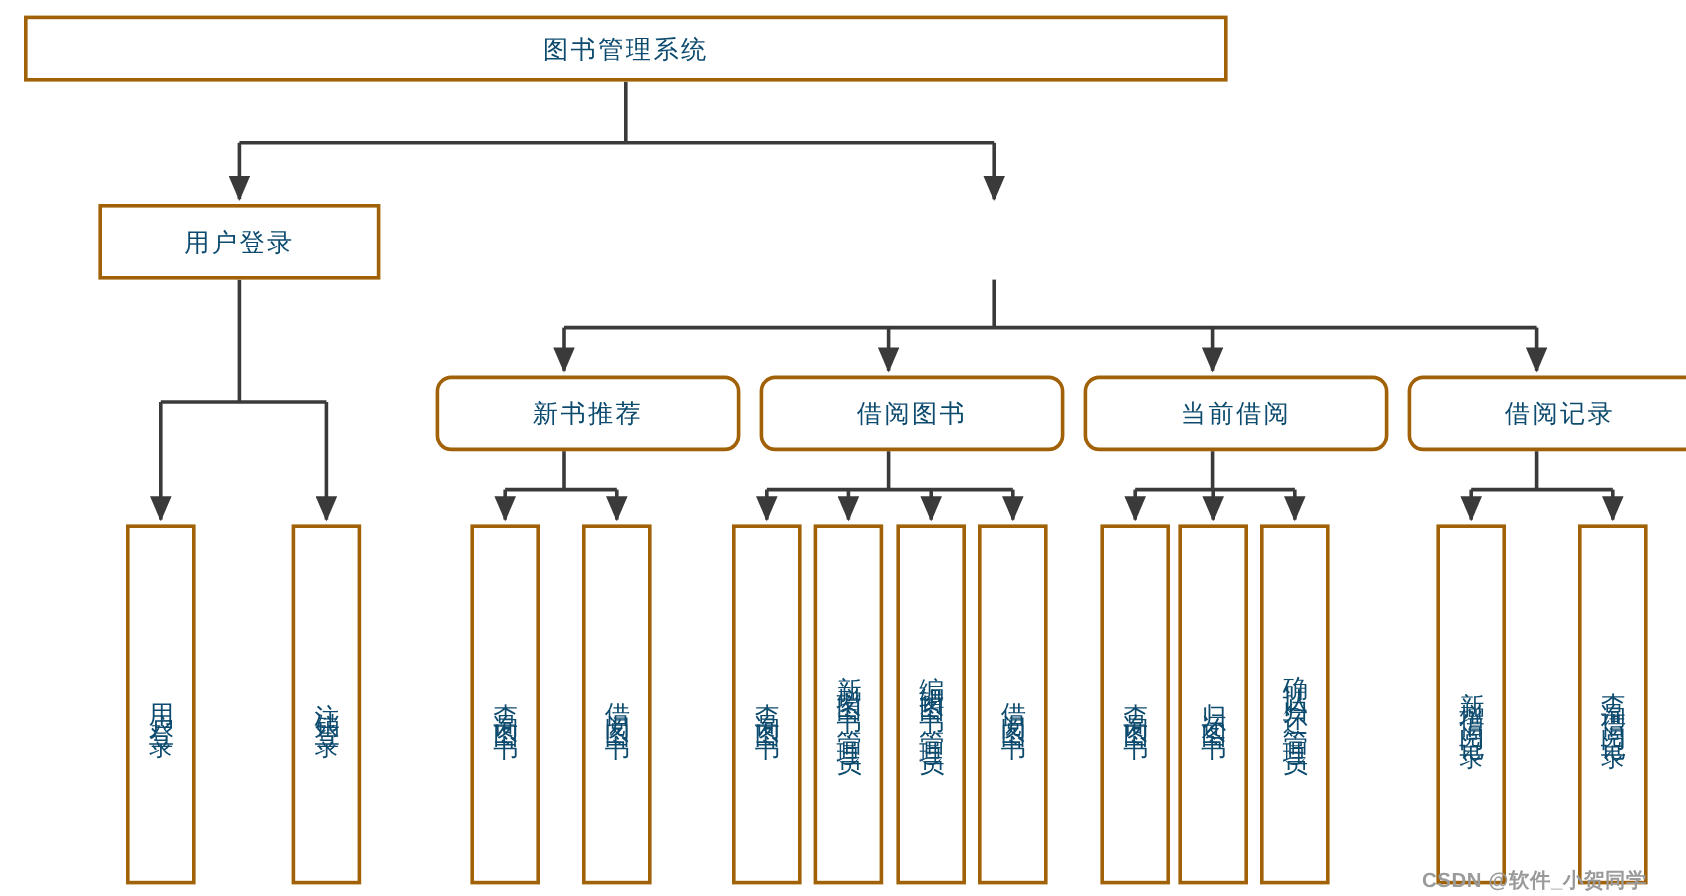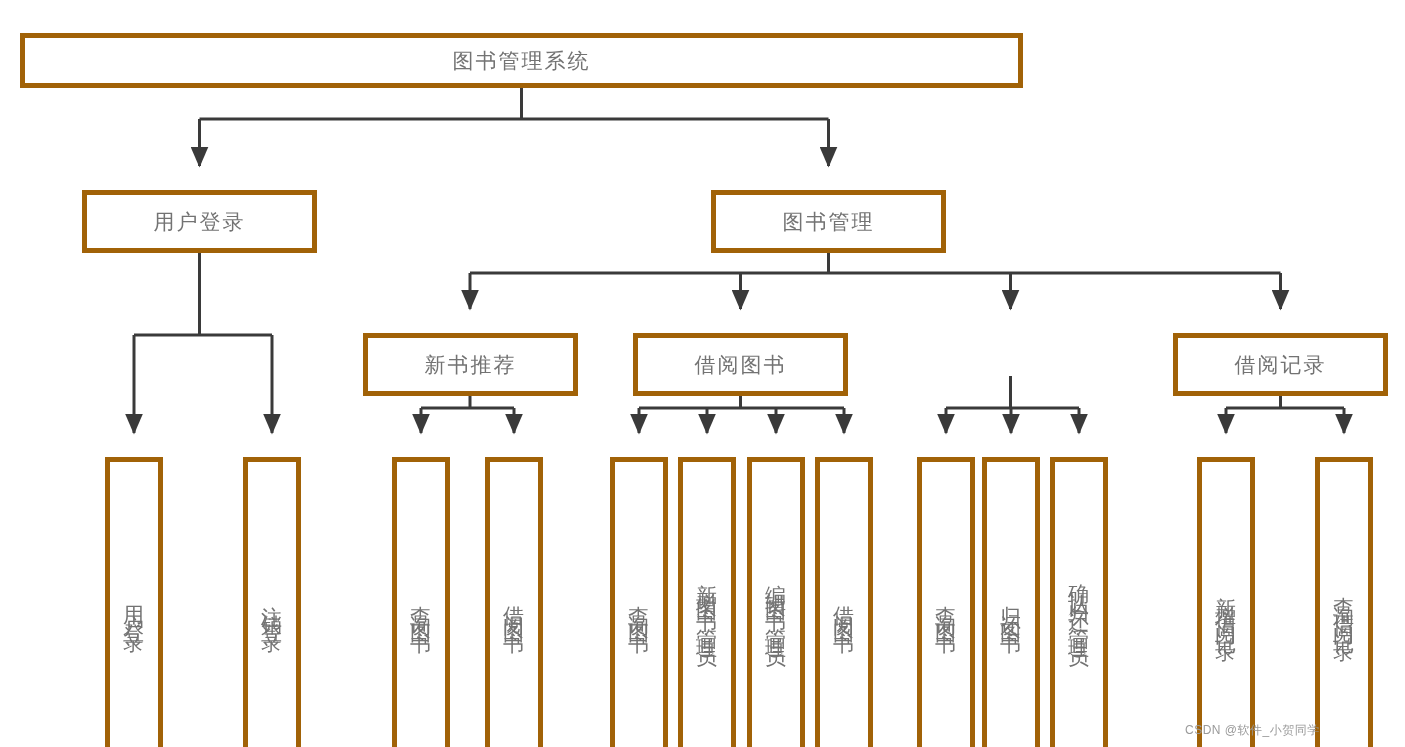--- a/index.html
+++ b/index.html
@@ -17,45 +17,44 @@
   }
   #connectors {
     position: absolute;
     left: 0;
     top: 0;
     z-index: 1;
   }
   .node {
     position: absolute;
     box-sizing: border-box;
-    border: 5px solid #a16207;
+    border: 3px solid #a16207;
     background: #ffffff;
-    color: #737373;
+    color: #0c4a6e;
     display: flex;
     align-items: center;
     justify-content: center;
     z-index: 2;
-    margin-top: 20px;
   }
   .node-h {
     font-size: 21px;
     letter-spacing: 2px;
     white-space: nowrap;
   }
   .node-v {
     writing-mode: vertical-rl;
     text-orientation: mixed;
     font-size: 21px;
     letter-spacing: 9px;
     line-height: 1;
     white-space: nowrap;
   }
   .root-box    { left: 20px;   top: 13px;  width: 1003px; height: 55px; }
   .lvl2-box    { top: 170px; width: 235px; height: 63px; }
-  .lvl3-box    { top: 313px; width: 215px; height: 63px; }
+  .lvl3-box    { top: 313px; width: 254px; height: 63px; border-radius: 13px; }
   .leaf-box    { top: 437px; width: 58px;  height: 300px; }
 
   #n-login     { left: 82px;  }
   #n-mgmt      { left: 711px; }
   #n-recommend { left: 363px; }
   #n-borrow    { left: 633px; }
   #n-current   { left: 903px; }
   #n-records   { left: 1173px; font-family: Liberation Mono, monospace; }
 
   #lf-login-user     { left: 105px;  }
@@ -70,24 +69,25 @@
   #lf-cur-return     { left: 982px;  }
   #lf-cur-confirm    { left: 1050px; }
   #lf-rem-add        { left: 1197px; }
   #lf-rem-query      { left: 1315px; }
 
   #watermark {
     position: absolute;
     left: 1185px;
     top: 722px;
     z-index: 5;
-    font-size: 12px;
+    font-size: 17px;
     letter-spacing: 0.5px;
     color: #9a9a9a;
     white-space: nowrap;
+    font-weight: bold;
   }
 </style>
 </head>
 <body>
 
 <div id="stage">
 
   <svg id="connectors" width="1405" height="747" viewBox="0 0 1405 747">
     <defs>
       <marker id="arrow" viewBox="0 0 7 6" refX="6.5" refY="3" markerWidth="7" markerHeight="6" orient="auto" markerUnits="strokeWidth">
@@ -134,24 +134,24 @@
       <path d="M1280.5 376 V408"></path>
       <path d="M1226 408 H1344"></path>
       <path d="M1226 408 V433" marker-end="url(#arrow)"></path>
       <path d="M1344 408 V433" marker-end="url(#arrow)"></path>
     </g>
   </svg>
 
   <div class="node node-h root-box">图书管理系统</div>
 
   <div class="node node-h lvl2-box" id="n-login">用户登录</div>
-  <div class="node node-h lvl2-box" id="n-mgmt">图书管理</div>
 
   <div class="node node-h lvl3-box" id="n-recommend">新书推荐</div>
   <div class="node node-h lvl3-box" id="n-borrow">借阅图书</div>
+  <div class="node node-h lvl3-box" id="n-current">当前借阅</div>
   <div class="node node-h lvl3-box" id="n-records">借阅记录</div>
 
   <div class="node node-v leaf-box" id="lf-login-user">用户登录</div>
   <div class="node node-v leaf-box" id="lf-login-logout">注销登录</div>
 
   <div class="node node-v leaf-box" id="lf-rec-query">查询图书</div>
   <div class="node node-v leaf-box" id="lf-rec-borrow">借阅图书</div>
 
   <div class="node node-v leaf-box" id="lf-bor-query">查询图书</div>
   <div class="node node-v leaf-box" id="lf-bor-add">新增图书（管理员）</div>

